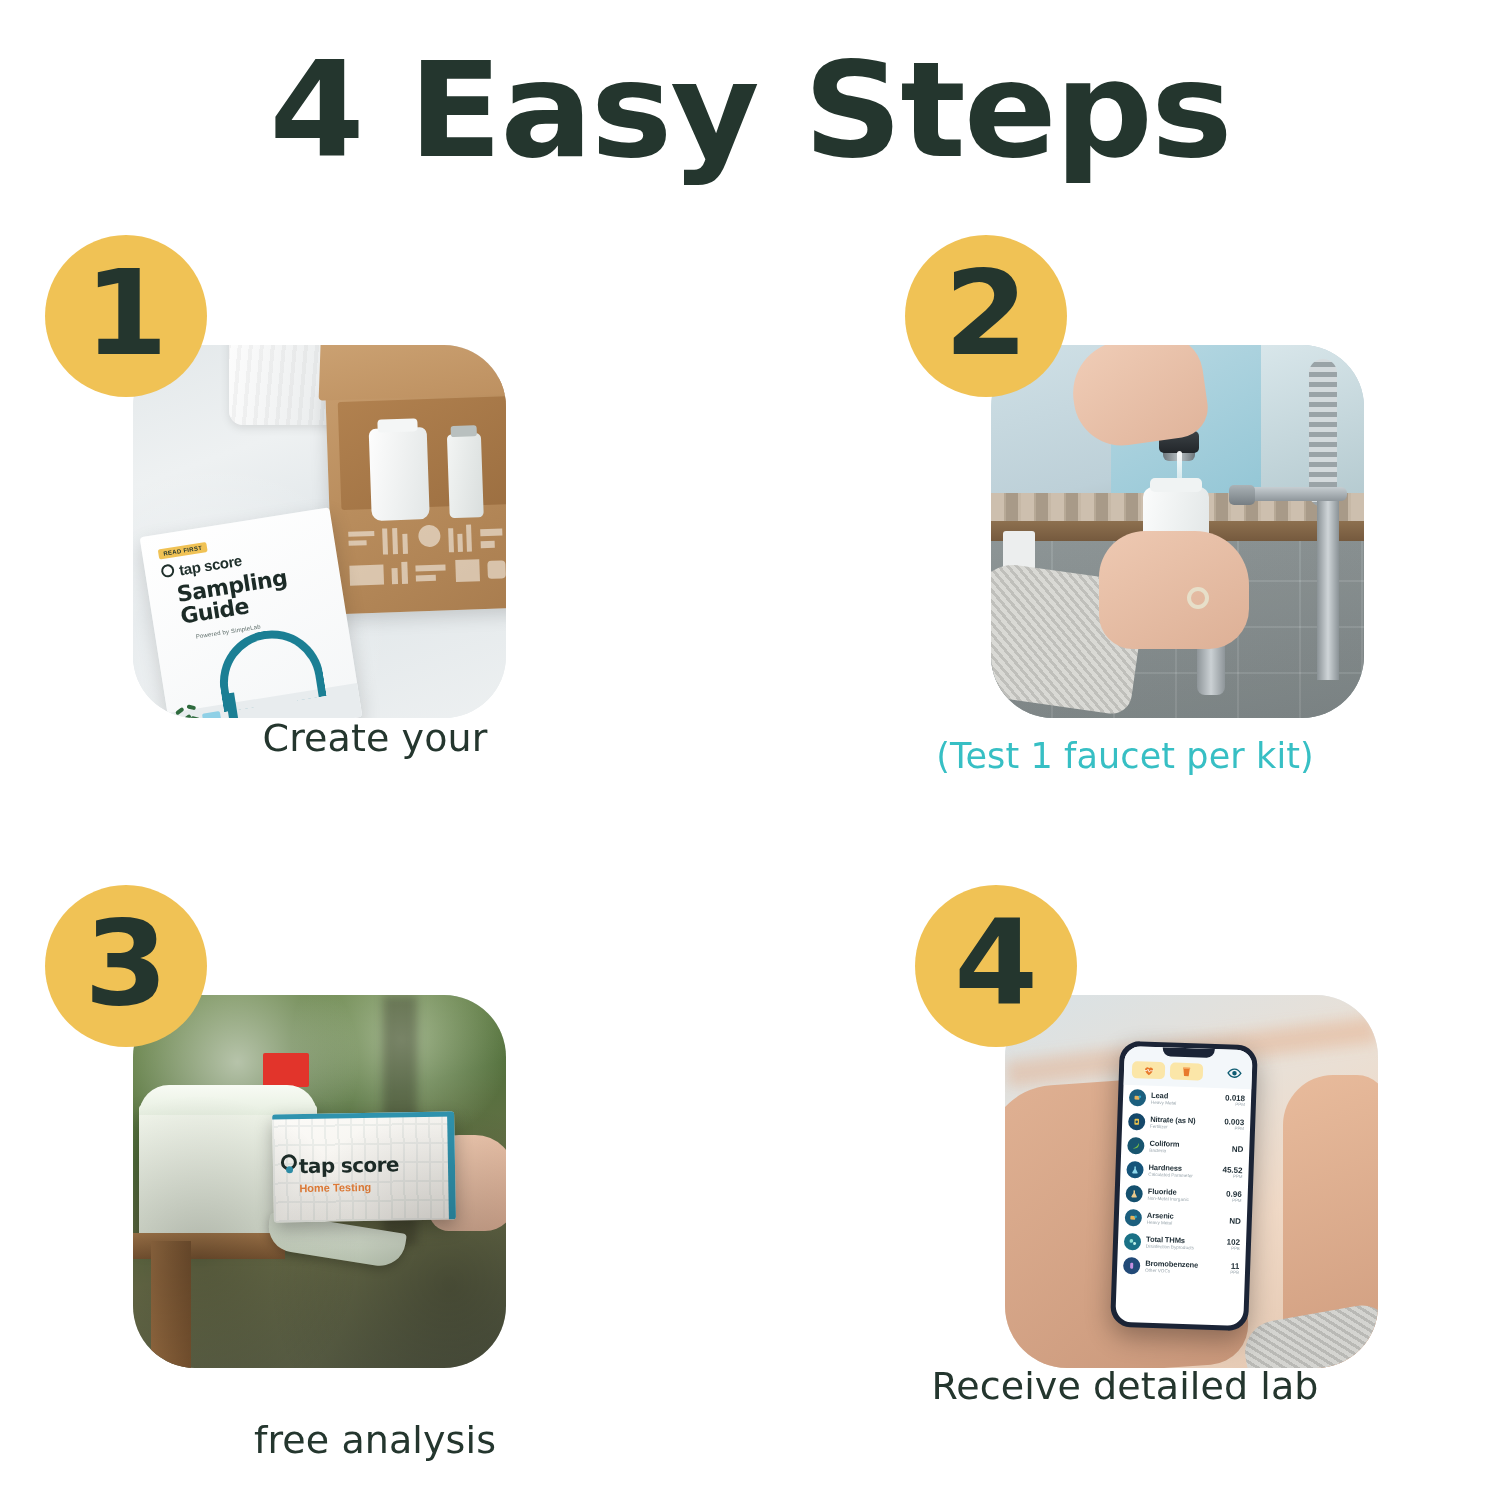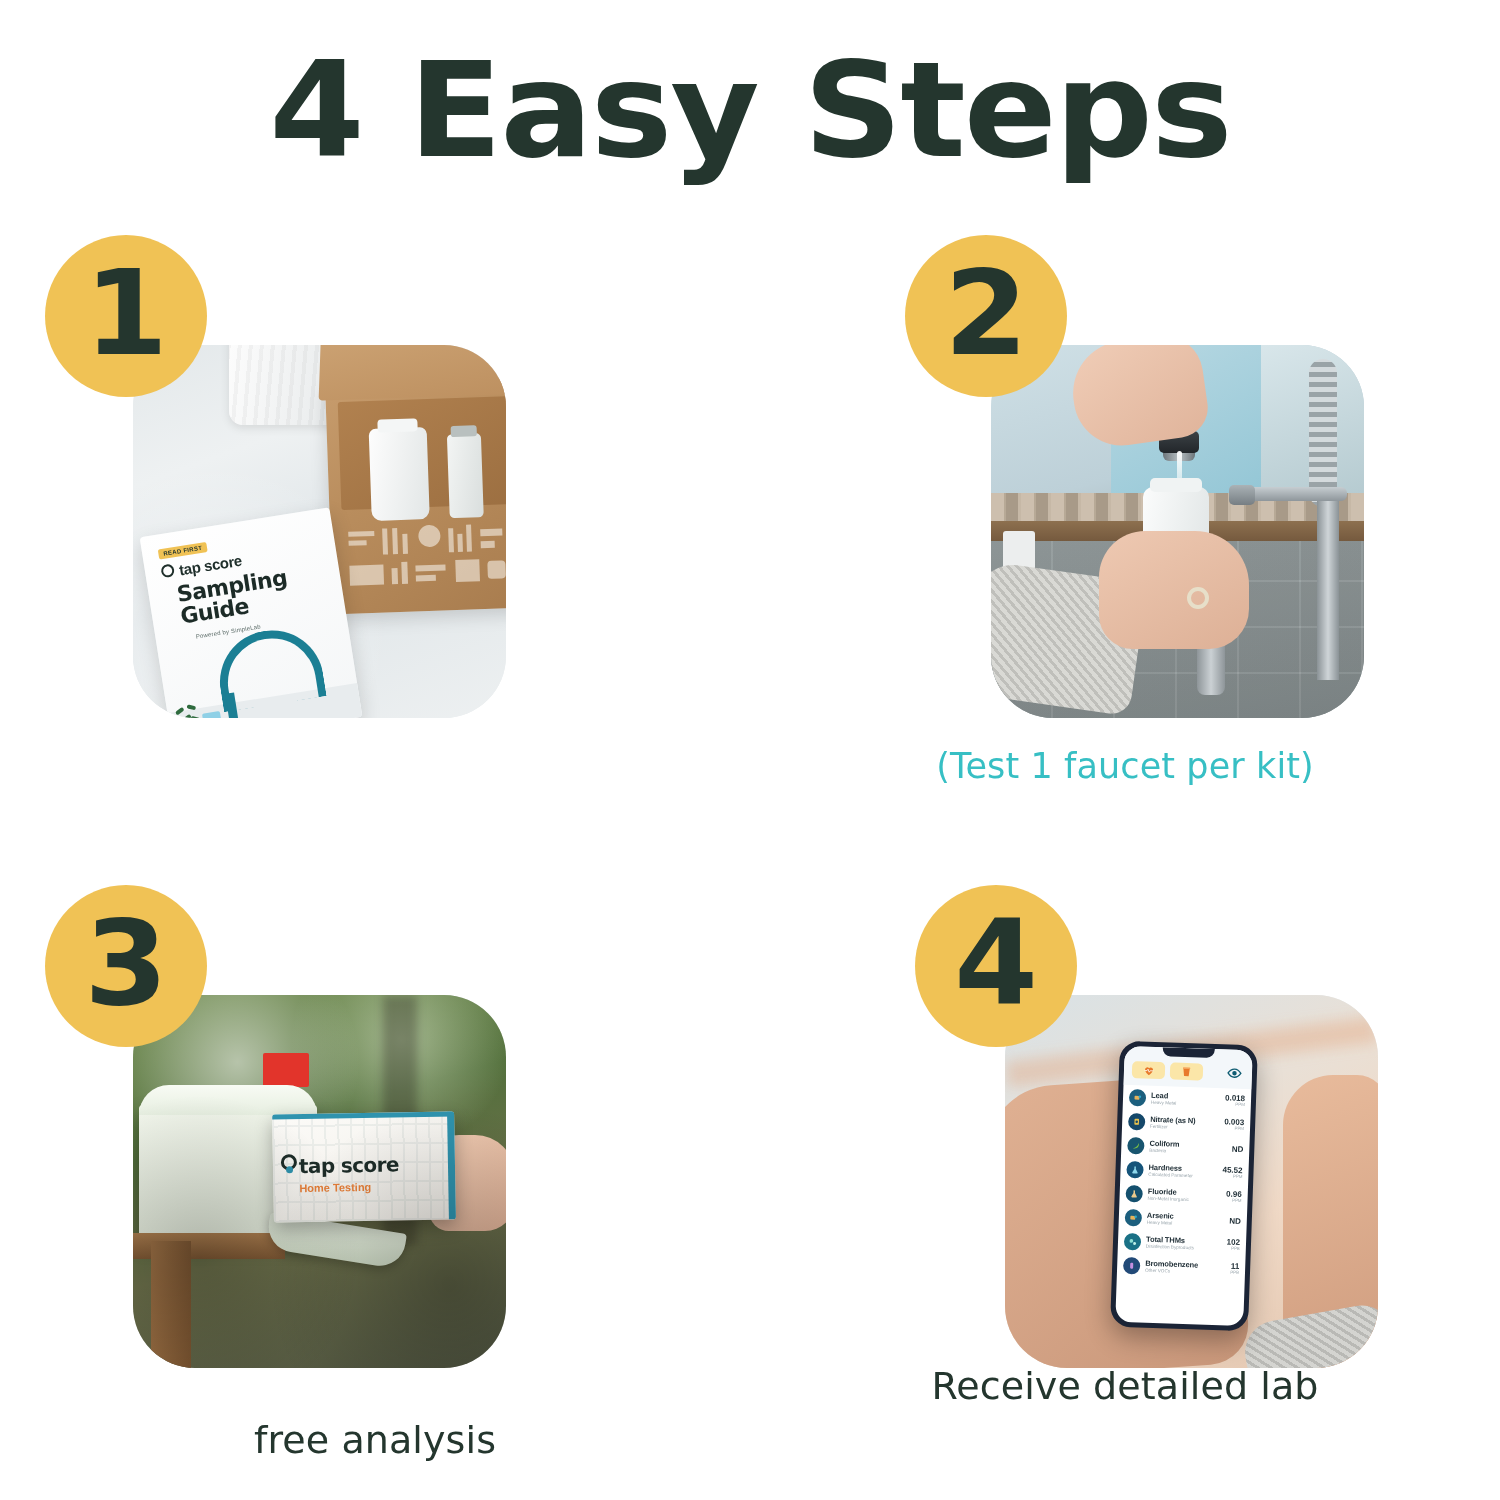--- a/index.html
+++ b/index.html
@@ -80,21 +80,21 @@
     letter-spacing: 0.1px;
   }
   .step-1 .caption { top: 487px; }
   .step-2 .caption { top: 493px; }
   .step-3 .caption { top: 455px; }
   .step-4 .caption { top: 455px; }
   .subcaption {
     display: block;
     color: #37BFC4;
     font-size: 35px;
-    margin-top: 24px;
+    margin-top: 14px;
   }
 
   
 
   
   .ph1 { position:absolute; inset:0;
     background:
       radial-gradient(circle at 22% 78%, rgba(255,255,255,.55), transparent 42%),
       linear-gradient(160deg,#e3e8ea 0%, #eef1f2 28%, #dfe5e8 55%, #edf0f1 100%);
   }
@@ -330,21 +330,21 @@
             </div>
           </div>
         </div>
       </div>
 
       <div class="badge">
         <span>1</span>
       </div>
 
       <div class="caption">
-        <br>
+        <span>Create your</span><br>
       </div>
     </div>
 
     <div class="step step-2">
       <div class="tile">
         <div class="ph2">
           <div class="window"></div>
           <div class="outside"></div>
           <div class="backsplash"></div>
           <div class="counter"></div>

